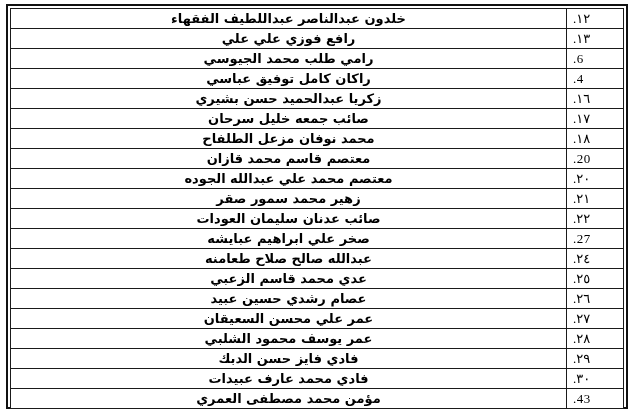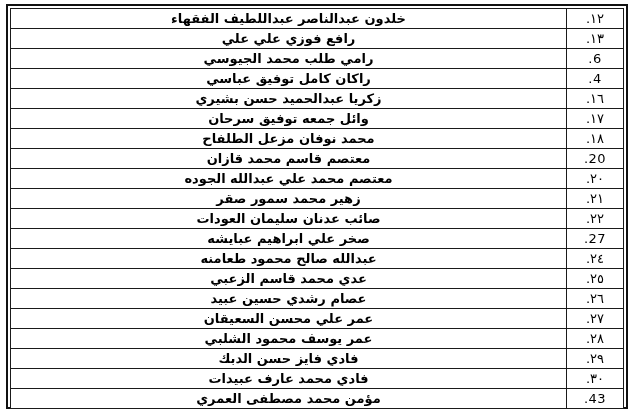--- a/index.html
+++ b/index.html
@@ -43,23 +43,24 @@
     padding: 0 6px;
     font-size: 13px;
     line-height: 17px;
     color: #000000;
     background: #ffffff;
     white-space: nowrap;
     overflow: hidden;
   }
   td.num-cell {
     width: 44px;
-    text-align: center;
+    text-align: left;
     font-size: 12.5px;
     letter-spacing: 0.5px;
+    font-family: Liberation Serif, serif;
   }
   td.name-cell {
     text-align: center;
     font-weight: bold;
     font-size: 13.5px;
   }
 </style>
 </head>
 <body>
 
@@ -82,21 +83,21 @@
           <tr>
             <td class="num-cell">4.</td>
             <td class="name-cell">راكان كامل توفيق عباسي</td>
           </tr>
           <tr>
             <td class="num-cell">١٦.</td>
             <td class="name-cell">زكريا عبدالحميد حسن بشيري</td>
           </tr>
           <tr>
             <td class="num-cell">١٧.</td>
-            <td class="name-cell">وائل جمعه توفيق سرحان</td>
+            <td class="name-cell">صائب جمعه خليل سرحان</td>
           </tr>
           <tr>
             <td class="num-cell">١٨.</td>
             <td class="name-cell">محمد نوفان مزعل الطلفاح</td>
           </tr>
           <tr>
             <td class="num-cell">20.</td>
             <td class="name-cell">معتصم قاسم محمد قازان</td>
           </tr>
           <tr>
@@ -110,21 +111,21 @@
           <tr>
             <td class="num-cell">٢٢.</td>
             <td class="name-cell">صائب عدنان سليمان العودات</td>
           </tr>
           <tr>
             <td class="num-cell">27.</td>
             <td class="name-cell">صخر علي ابراهيم عبايشه</td>
           </tr>
           <tr>
             <td class="num-cell">٢٤.</td>
-            <td class="name-cell">عبدالله صالح محمود طعامنه</td>
+            <td class="name-cell">عبدالله صالح صلاح طعامنه</td>
           </tr>
           <tr>
             <td class="num-cell">٢٥.</td>
             <td class="name-cell">عدي محمد قاسم الزعبي</td>
           </tr>
           <tr>
             <td class="num-cell">٢٦.</td>
             <td class="name-cell">عصام رشدي حسين عبيد</td>
           </tr>
           <tr>

